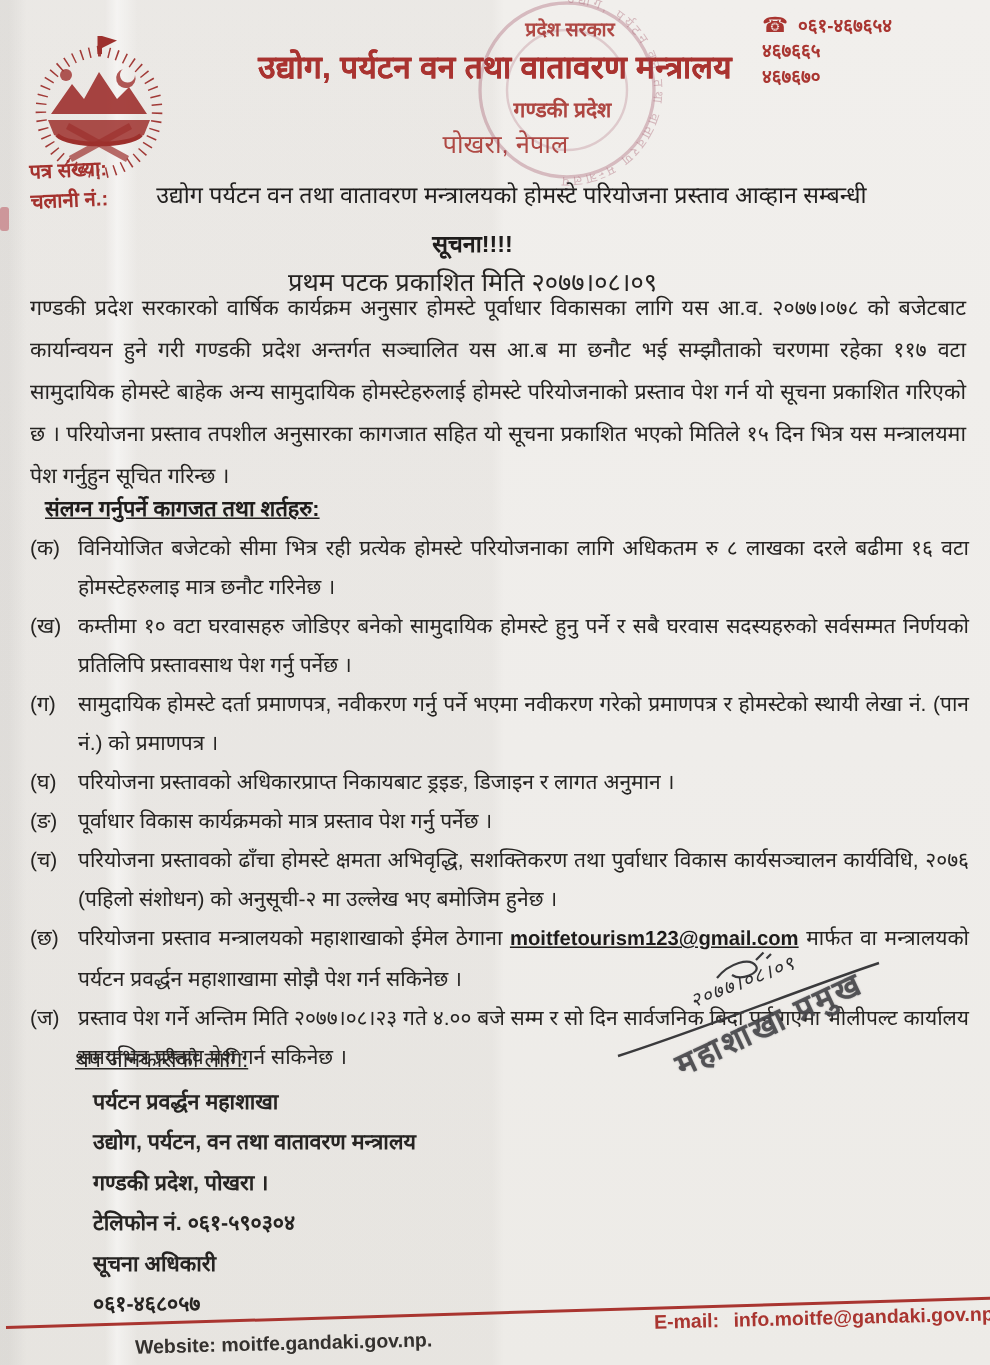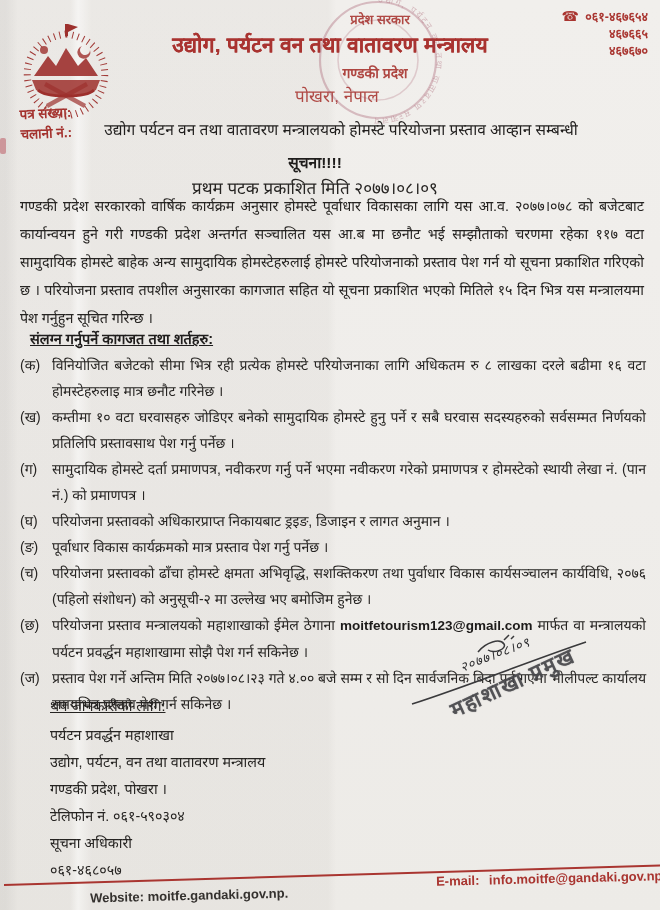--- a/index.html
+++ b/index.html
@@ -10,21 +10,21 @@
       linear-gradient(90deg, rgba(255,255,255,0) 70px, rgba(255,255,255,0.5) 78px, rgba(255,255,255,0) 92px),
       linear-gradient(90deg, rgba(120,110,100,0.05) 328px, rgba(120,110,100,0) 336px),
       linear-gradient(180deg,#f1efec 0%,#efedea 55%,#edebe7 100%);
     overflow:hidden;
     font-family:"Liberation Sans","DejaVu Sans",sans-serif;
     color:#2b2927;
   }
   .abs{position:absolute;}
   
   .emblem{left:16px;top:20px;width:100px;height:104px;}
-  .phone-block{right:12px;top:8px;width:140px;text-align:right;
+  .phone-block{right:12px;top:8px;width:140px;text-align:left;
     font-weight:bold;font-size:12.5px;line-height:17px;color:#a93530;}
   .phone-block .ph-icon{font-size:14px;margin-right:3px;}
   .lh-gov{left:290px;top:10px;width:180px;text-align:center;
     font-weight:bold;font-size:13px;color:#a93833;opacity:.9;}
   .lh-ministry{left:40px;right:40px;top:30px;text-align:center;
     font-weight:bold;font-size:21px;color:#a93330;letter-spacing:.2px;
     text-shadow:0 0 .4px #a93330;}
   .lh-province{left:285px;top:63px;width:180px;text-align:center;
     font-weight:bold;font-size:14px;color:#a93833;opacity:.92;}
   .lh-place{left:295px;top:84px;width:160px;text-align:left;
@@ -41,33 +41,33 @@
     font-size:17px;font-weight:500;color:#262422;}
   
   .intro{left:20px;right:16px;top:192px;text-align:justify;
     font-size:14.3px;line-height:28px;color:#262422;}
   .req-heading{left:30px;top:328px;font-weight:bold;font-size:14.5px;
     text-decoration:underline;color:#1f1d1c;}
   .items{left:20px;right:14px;top:352px;font-size:14px;line-height:26px;color:#262422;}
   .item{display:flex;align-items:flex-start;}
   .item .lbl{flex:0 0 32px;}
   .item .txt{flex:1;text-align:justify;}
-  .email-link{font-weight:600;color:#1d1b1a;
+  .email-link{font-weight:600;text-decoration:underline;color:#1d1b1a;
     font-size:13.5px;}
   
   .sig-svg{left:408px;top:630px;width:190px;height:80px;}
   .sig-date{left:458px;top:645px;transform:rotate(-21deg);
     font-size:13px;color:#2e2e30;font-style:italic;letter-spacing:1px;}
   .sig-stamp{left:445px;top:668px;transform:rotate(-25deg);
     font-weight:bold;font-size:21px;letter-spacing:2px;color:rgba(72,72,75,.88);
     text-shadow:0 0 1px rgba(72,72,75,.5);}
   
   .contact{left:50px;top:696px;font-size:14.3px;color:#262422;}
   .contact-heading{font-weight:normal;text-decoration:underline;margin-bottom:7px;}
-  .contact-line{margin-left:0;line-height:27px;}
+  .contact-line{margin-left:12px;line-height:27px;font-weight:bold;}
   
   .footer-line{left:4px;top:884px;width:700px;border-top:2.5px solid #a93530;
     transform:rotate(-1.7deg);transform-origin:left center;}
   .footer-web{left:90px;top:888px;transform:rotate(-1.4deg);
     font-weight:bold;font-size:13px;color:#34312e;}
   .footer-mail{left:436px;top:871px;transform:rotate(-1.4deg);white-space:nowrap;
     font-weight:bold;font-size:13px;color:#a93530;}
   .footer-mail .mlbl{margin-right:6px;}
   
   .artifact{left:0;top:138px;width:6px;height:16px;background:rgba(186,80,90,.5);

